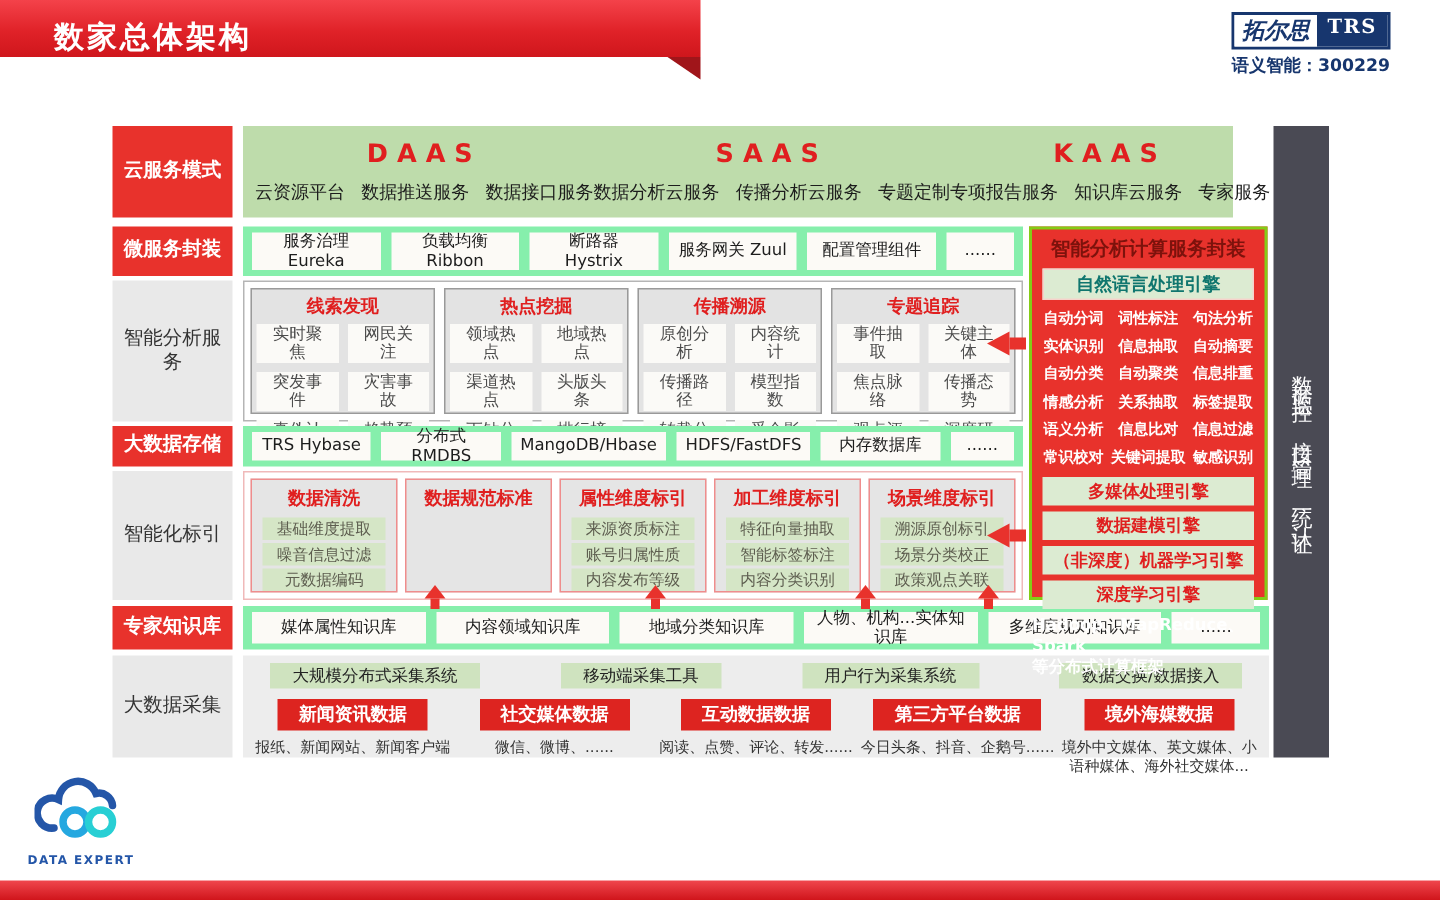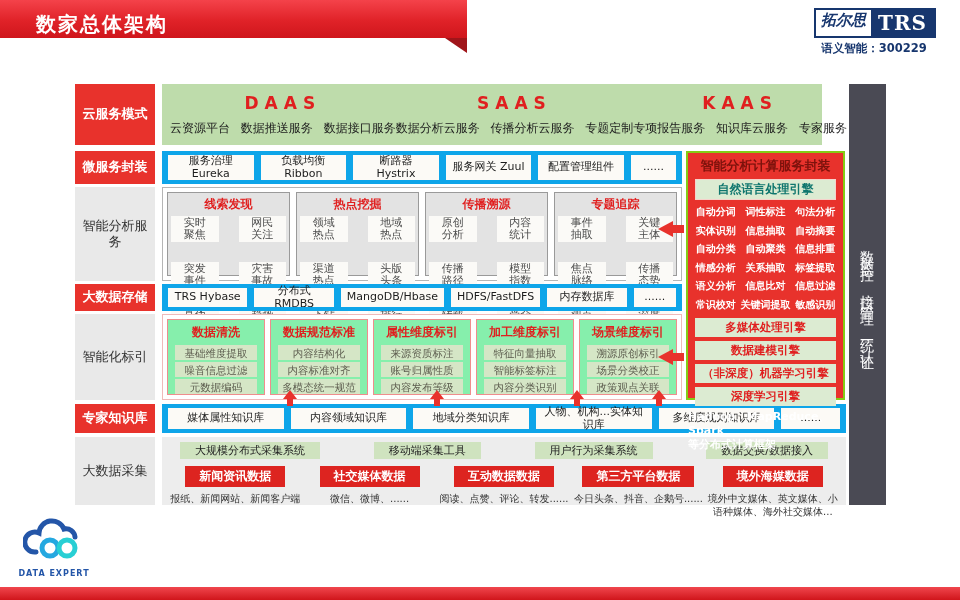--- a/index.html
+++ b/index.html
@@ -14,55 +14,55 @@
   .header-title { color:#fff; font-weight:bold; font-size:20px; margin-left:36px; letter-spacing:2px; }
   .header-fold { position:absolute; left:445px; top:38px; width:0; height:0;
                  border-top:15px solid #a0151a; border-left:22px solid transparent; }
 
   
   .brand { position:absolute; right:26px; top:8px; width:120px; text-align:center; }
   .brand-box { display:inline-flex; border:2px solid #17366e; background:#fff; }
   .brand-cn { background:#fff; color:#17366e; font-family:"DejaVu Serif","Liberation Serif",serif;
               font-weight:bold; font-style:italic; font-size:15px; padding:1px 5px; white-space:nowrap; }
   .brand-en { background:#17366e; color:#fff; font-family:"DejaVu Serif","Liberation Serif",serif;
-              font-weight:bold; font-size:20px; padding:1px 7px; letter-spacing:1px; }
+              font-weight:bold; font-size:13px; padding:1px 7px; letter-spacing:1px; }
   .brand-stock { color:#17366e; font-size:11.5px; margin-top:3px; font-weight:bold; white-space:nowrap; }
 
   
   .row { position:absolute; left:75px; display:flex; }
   .row-label { width:80px; margin-right:7px; flex:none; display:flex; align-items:center;
                justify-content:center; text-align:center; font-size:13px; padding:0 6px; line-height:1.25; }
   .label-red  { background:#e8322c; color:#fff; font-weight:bold; }
   .label-gray { background:#e9e9e9; color:#333; }
   .row-content { flex:1; min-width:0; }
 
   
   .green-box { background:#bedcab; display:flex; padding:4px 8px; }
   .cloud-group { flex:1; display:flex; flex-direction:column; align-items:center; justify-content:center; }
   .cloud-name { color:#e01f1f; font-weight:bold; font-size:17px; letter-spacing:6px; }
   .cloud-services { color:#1c1c1c; font-size:12px; margin-top:7px; word-spacing:7px; white-space:nowrap; }
 
   
-  .band { background:#0ea5e9; display:flex; align-items:stretch; gap:7px; padding:4px 6px;justify-content:space-between; }
+  .band { background:#86efac; display:flex; align-items:stretch; gap:7px; padding:4px 6px;justify-content:space-between; }
   .chip { background:#fcfaf6; color:#1d1d1d; font-size:11px; flex:1; display:flex; align-items:center;
           justify-content:center; text-align:center; white-space:pre-line; line-height:1.15; padding:1px 6px; }
   .band .chip:last-child { flex:0.45; }
 
   
   .panel3 { background:#fff; border:1px solid #b5b5b5; display:flex; gap:6px; padding:4px; }
   .abox { flex:1; background:#e3e3e3; border:1px solid #9a9a9a; padding:2px 3px; min-width:0; }
   .abox-title { color:#e01f1f; font-weight:bold; font-size:12px; text-align:center; margin:1px 0 3px; }
-  .abox-grid { display:grid; grid-template-columns:1fr 1fr; gap:20px; }
+  .abox-grid { display:grid; grid-template-columns:1fr 1fr; gap:6px; }
   .abox-grid .acell { background:#fbfaf7; color:#4c4c4c; font-size:11px; line-height:1.1;
           display:flex; align-items:center; justify-content:center; text-align:center;
           padding:1px 8px; min-height:24px; }
 
   
   .panel5 { background:#fff; border:1px solid #f0b9b9; display:flex; gap:5px; padding:4px; }
-  .ibox { flex:1; background:#86efac; border:1px solid #ef8d8d; padding:2px; display:flex;
+  .ibox { flex:1; background:#e5e5e5; border:1px solid #ef8d8d; padding:2px; display:flex;
           flex-direction:column; min-width:0; }
   .ibox-title { color:#e01f1f; font-weight:bold; font-size:12px; text-align:center; margin:2px 0 2px; }
   .ibox .ipill { background:#d5e6c6; color:#5d5d4f; font-size:10.5px; text-align:center;
           margin:2px 5px; padding:1.5px 2px; line-height:1.15; display:block; }
 
   
   .collect-panel { background:#ededed; padding:5px 6px 3px; }
   .sys-row { display:flex; justify-content:space-between; margin:0 12px 7px; }
   .sys-row .sys-pill { background:#cfe3bf; color:#222; font-size:11px; padding:1px 15px; white-space:nowrap; }
   .src-row { display:flex; }
@@ -220,25 +220,20 @@
       <div class="ibox">
         <div class="ibox-title">数据清洗</div>
         <div>
             <span class="ipill">基础维度提取</span>
             <span class="ipill">噪音信息过滤</span>
             <span class="ipill">元数据编码</span>
           </div>
       </div>
       <div class="ibox">
         <div class="ibox-title">数据规范标准</div>
-        <div>
-            <span class="ipill">内容结构化</span>
-            <span class="ipill">内容标准对齐</span>
-            <span class="ipill">多模态统一规范</span>
-          </div>
       </div>
       <div class="ibox">
         <div class="ibox-title">属性维度标引</div>
         <div>
             <span class="ipill">来源资质标注</span>
             <span class="ipill">账号归属性质</span>
             <span class="ipill">内容发布等级</span>
           </div>
       </div>
       <div class="ibox">

